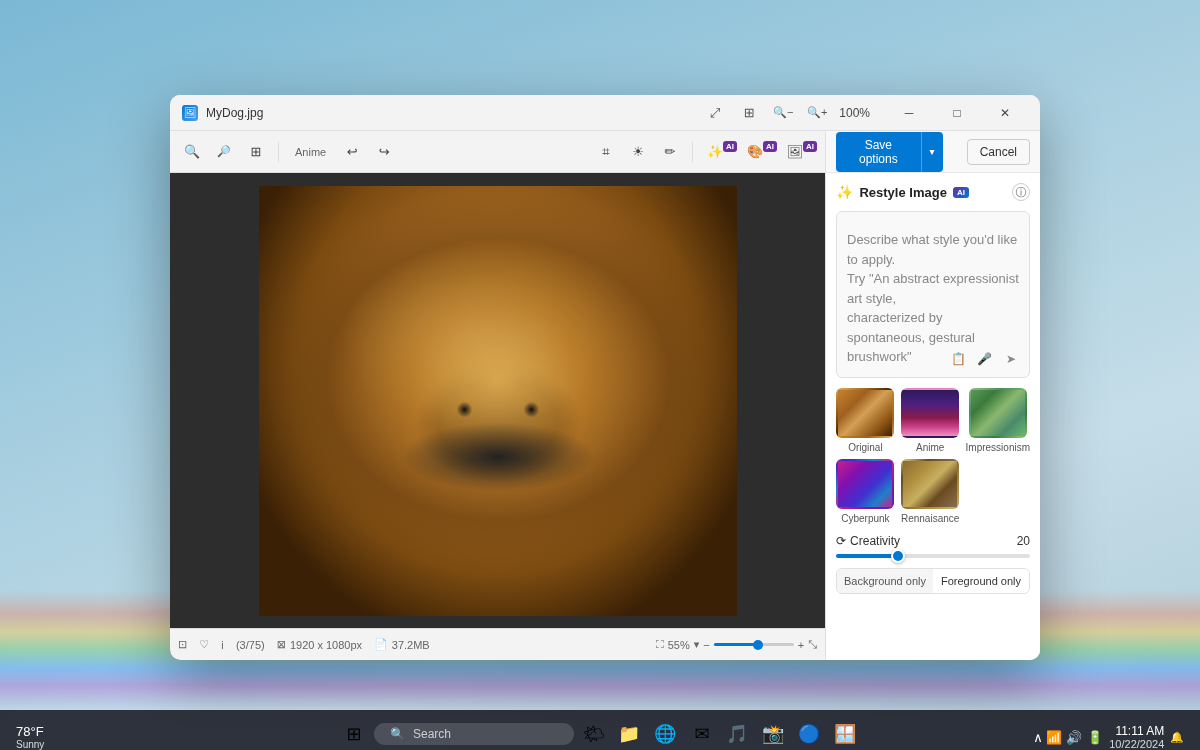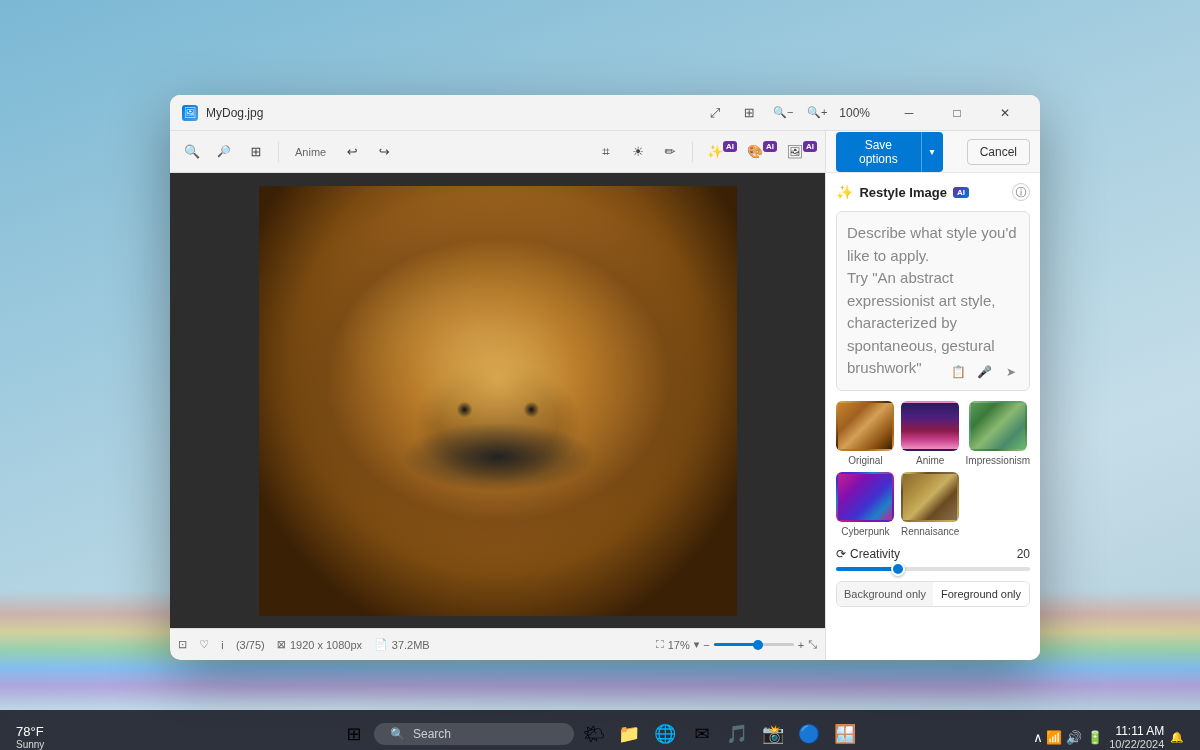--- a/index.html
+++ b/index.html
@@ -348,23 +348,24 @@
     .prompt-area {
       background: #f9f9f9;
       border: 1px solid #e0e0e0;
       border-radius: 6px;
       padding: 10px;
       margin-bottom: 10px;
       position: relative;
       min-height: 80px;
     }
     .prompt-text {
-      font-size: 15px;
+      font-size: 13px;
       color: #888;
       line-height: 1.5;
+      margin-top: 8px;
     }
     .prompt-actions {
       position: absolute;
       bottom: 8px;
       right: 8px;
       display: flex;
       gap: 6px;
     }
     .prompt-action-btn {
       width: 20px; height: 20px;
@@ -645,21 +646,21 @@
         <div class="status-item">
           <span>⊠</span>
           <span>1920 x 1080px</span>
         </div>
         <div class="status-item">
           <span>📄</span>
           <span>37.2MB</span>
         </div>
         <div class="zoom-control">
           <span>⛶</span>
-          <span>17%</span>
+          <span>55%</span>
           <span>▾</span>
           <span>−</span>
           <div class="zoom-slider-track">
             <div class="zoom-slider-fill"></div>
             <div class="zoom-slider-thumb"></div>
           </div>
           <span>+</span>
           <span>⤡</span>
         </div>
       </div>

